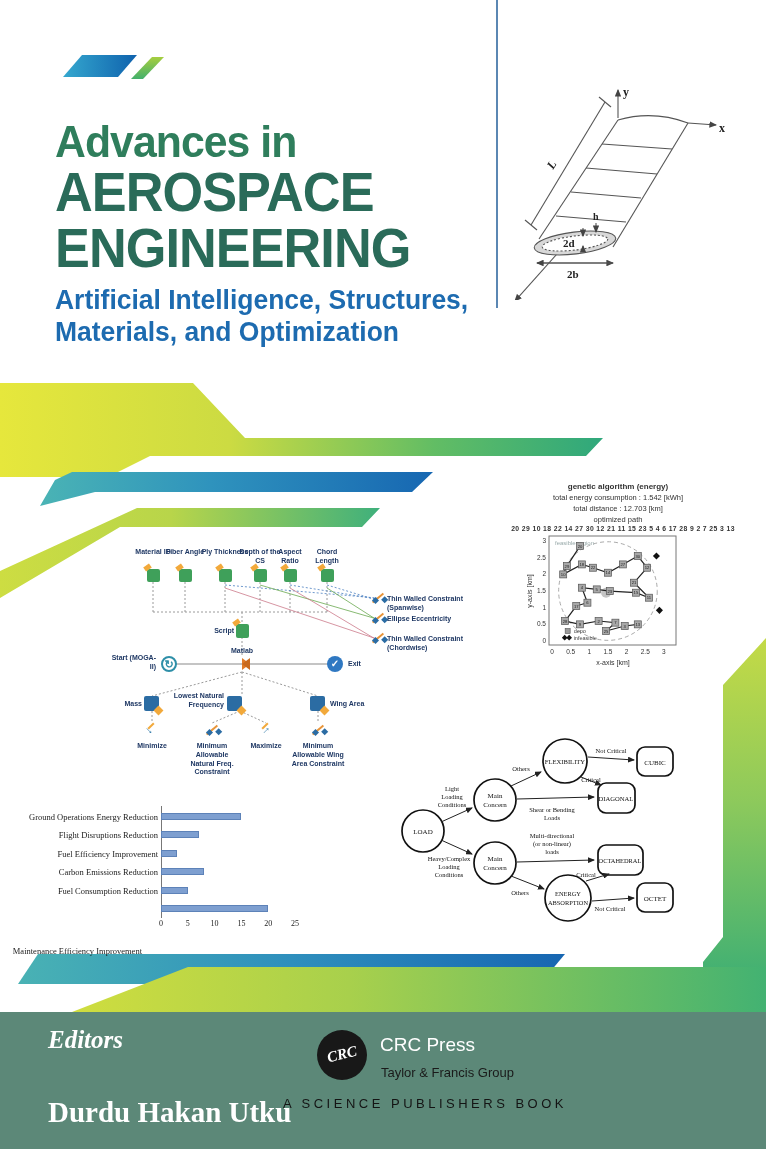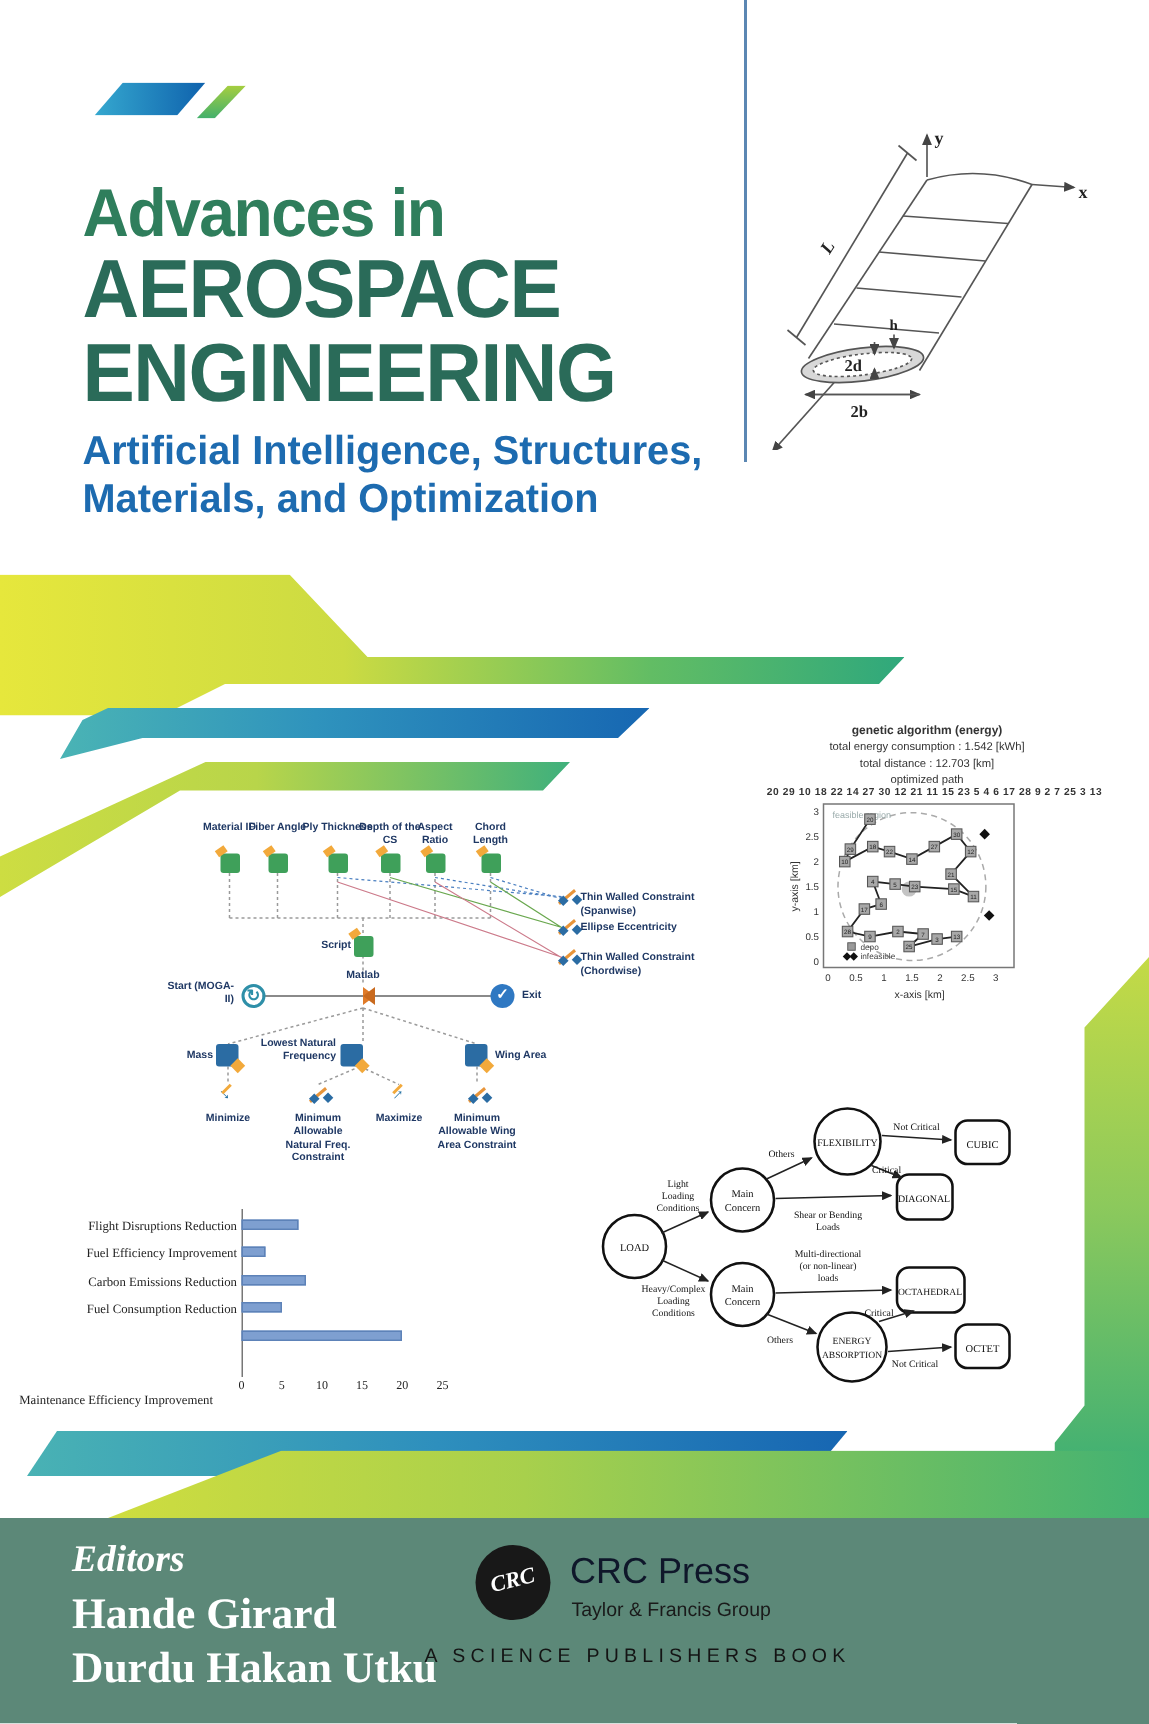--- a/index.html
+++ b/index.html
@@ -95,21 +95,21 @@
   .ed{position:absolute;left:48px;top:14px;color:#fff;font-family:"Liberation Serif",serif;
     font-style:italic;font-weight:700;font-size:25px}
   .en1{position:absolute;left:48px;top:48px;color:#fff;font-family:"Liberation Serif",serif;
     font-weight:700;font-size:29px}
   .en2{position:absolute;left:48px;top:84px;color:#fff;font-family:"Liberation Serif",serif;
     font-weight:700;font-size:29px}
   .crc-circle{position:absolute;left:317px;top:18px;width:50px;height:50px;background:#181818;
     border-radius:50%;color:#fff;text-align:center}
   .crc-circle span{display:inline-block;margin-top:16px;font-family:"Liberation Serif",serif;
     font-style:italic;font-weight:700;font-size:15px;transform:rotate(-14deg)}
-  .crc-press{position:absolute;left:380px;top:22px;color:#0f172a;font-size:24px;font-weight:400}
+  .crc-press{position:absolute;left:380px;top:22px;color:#ffffff;font-size:19px;font-weight:400}
   .crc-group{position:absolute;left:381px;top:53px;color:#1a1a1a;font-size:13px}
   .imprint{position:absolute;left:283px;top:84px;color:#141414;font-size:13px;letter-spacing:3.5px}
   svg text{font-family:"Liberation Serif",serif}
   .ga svg text,.flow svg text{font-family:"Liberation Sans",sans-serif}
 </style>
 </head>
 <body>
 
 <div class="abs logo-blue"></div>
 <div class="abs logo-green"></div>
@@ -317,20 +317,24 @@
       <rect x="38.682" y="101.67" width="4" height="4" fill="#111" transform="rotate(45 40.682 103.67)"></rect>
       <rect x="43.158" y="101.67" width="4" height="4" fill="#111" transform="rotate(45 45.158 103.67)"></rect>
       <text x="49.634" y="105.67" font-size="5.5" fill="#444">infeasible</text>
     </svg>
 </div>
 
 <div class="abs bc">
   <div class="axis"></div>
   <div class="rows" id="bar-rows">
       <div class="row">
+        <span class="cat" style="right: 222px;">Ground Operations Energy Reduction</span>
+        <span class="bar" style="width: 80.4px; background: rgb(126, 159, 208);"></span>
+      </div>
+      <div class="row">
         <span class="cat" style="right: 222px; margin-left: 32px;">Flight Disruptions Reduction</span>
         <span class="bar" style="width: 37.52px; background: rgb(126, 159, 208);"></span>
       </div>
       <div class="row">
         <span class="cat" style="right: 222px; margin-left: 24px;">Fuel Efficiency Improvement</span>
         <span class="bar" style="width: 16.08px; background: rgb(126, 159, 208);"></span>
       </div>
       <div class="row">
         <span class="cat" style="right: 222px;">Carbon Emissions Reduction</span>
         <span class="bar" style="width: 42.88px; background: rgb(126, 159, 208);"></span>
@@ -413,21 +417,20 @@
     <text x="157" y="113">(or non-linear)</text>
     <text x="157" y="121">loads</text>
     <text x="125" y="162">Others</text>
     <text x="191" y="144">Critical</text>
     <text x="215" y="178">Not Critical</text>
   </g>
 </svg>
 
 <div class="abs footer">
   <div class="ed">Editors</div>
-  <div class="en1">Hande Girard</div>
   <div class="en2">Durdu Hakan Utku</div>
   <div class="crc-circle">
     <span>CRC</span>
   </div>
   <div class="crc-press">CRC Press</div>
   <div class="crc-group">Taylor &amp; Francis Group</div>
   <div class="imprint">A SCIENCE PUBLISHERS BOOK</div>
 </div>
 
 </body></html>

